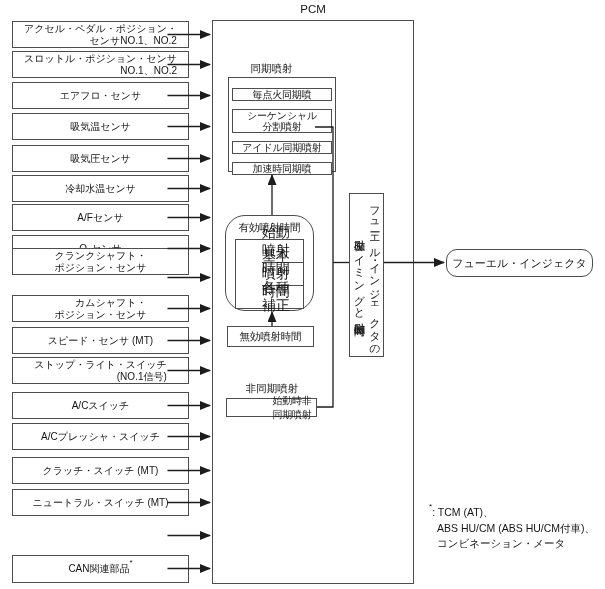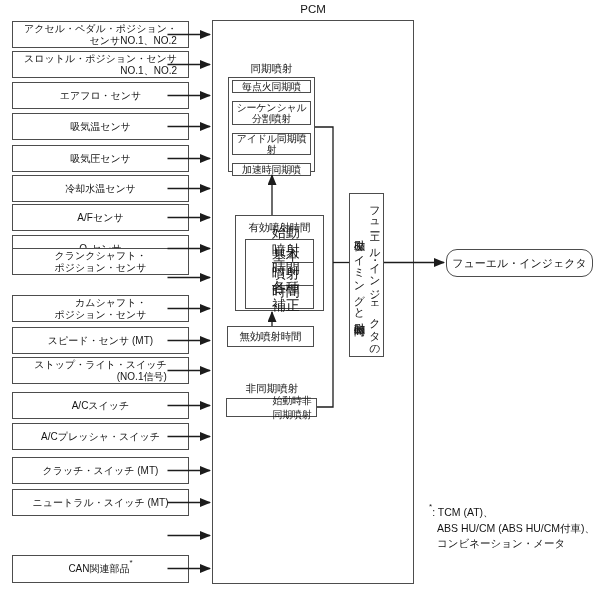--- a/index.html
+++ b/index.html
@@ -10,23 +10,23 @@
        white-space:pre-line;}
   .inbox{left:12px;width:177px;height:27px;font-size:10px;line-height:11.5px;text-align:right;}
   .lbl{position:absolute;text-align:center;white-space:pre-line;}
   .pcm{left:212px;top:20px;width:202px;height:564px;border:1.6px solid #4d4d4d;
        position:absolute;box-sizing:border-box;background:transparent;}
   .cellwrap{position:absolute;box-sizing:border-box;border:1.4px solid #4d4d4d;background:#fff;
             display:flex;flex-direction:column;}
   .cell{box-sizing:border-box;border:1.4px solid #4d4d4d;background:#fff;
         display:flex;align-items:center;justify-content:center;text-align:center;
         font-size:10px;line-height:11px;letter-spacing:-0.2px;white-space:pre-line;}
-  .syncgrp{left:228px;top:77px;width:87px;height:95px;padding:2px 3px;gap:8px;}
+  .syncgrp{left:228px;top:77px;width:108px;height:95px;padding:10px 3px;gap:8px;}
   .syncgrp .cell{width:100%;}
-  .effgrp{left:235px;top:215px;width:89px;height:96px;padding:0 9px;}
+  .effgrp{left:225px;top:215px;width:89px;height:96px;padding:0 9px;border-radius:20px;}
   .effgrp .glabel{height:23px;display:flex;align-items:center;justify-content:center;
                   font-size:10.5px;letter-spacing:-0.2px;}
   .effwrap{box-sizing:border-box;border:1.4px solid #4d4d4d;}
   .effwrap .erow{height:22px;display:flex;align-items:center;justify-content:center;
                  font-size:14px;letter-spacing:-0.2px;margin-left:26px;}
   .effwrap .erow + .erow{border-top:1.4px solid #4d4d4d;}
   .vtext{left:349px;top:193px;width:35px;height:164px;font-size:11px;line-height:15.5px;
          letter-spacing:1px;writing-mode:vertical-rl;padding:4px 0;}
   .note{position:absolute;left:429px;top:505px;font-size:10.5px;line-height:15.5px;
         white-space:nowrap;color:#141414;}

